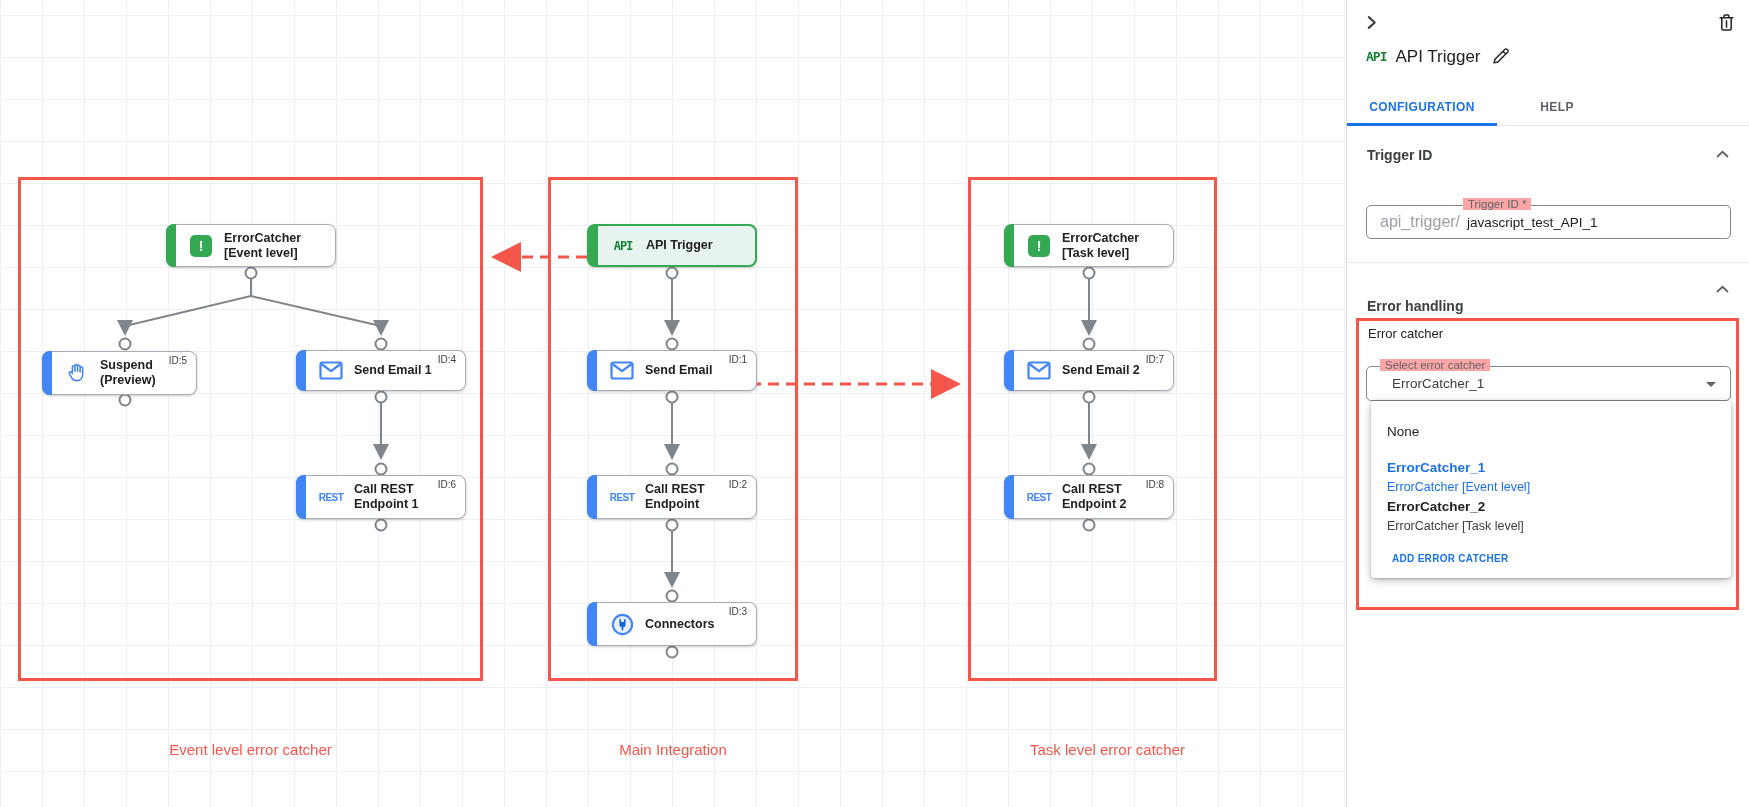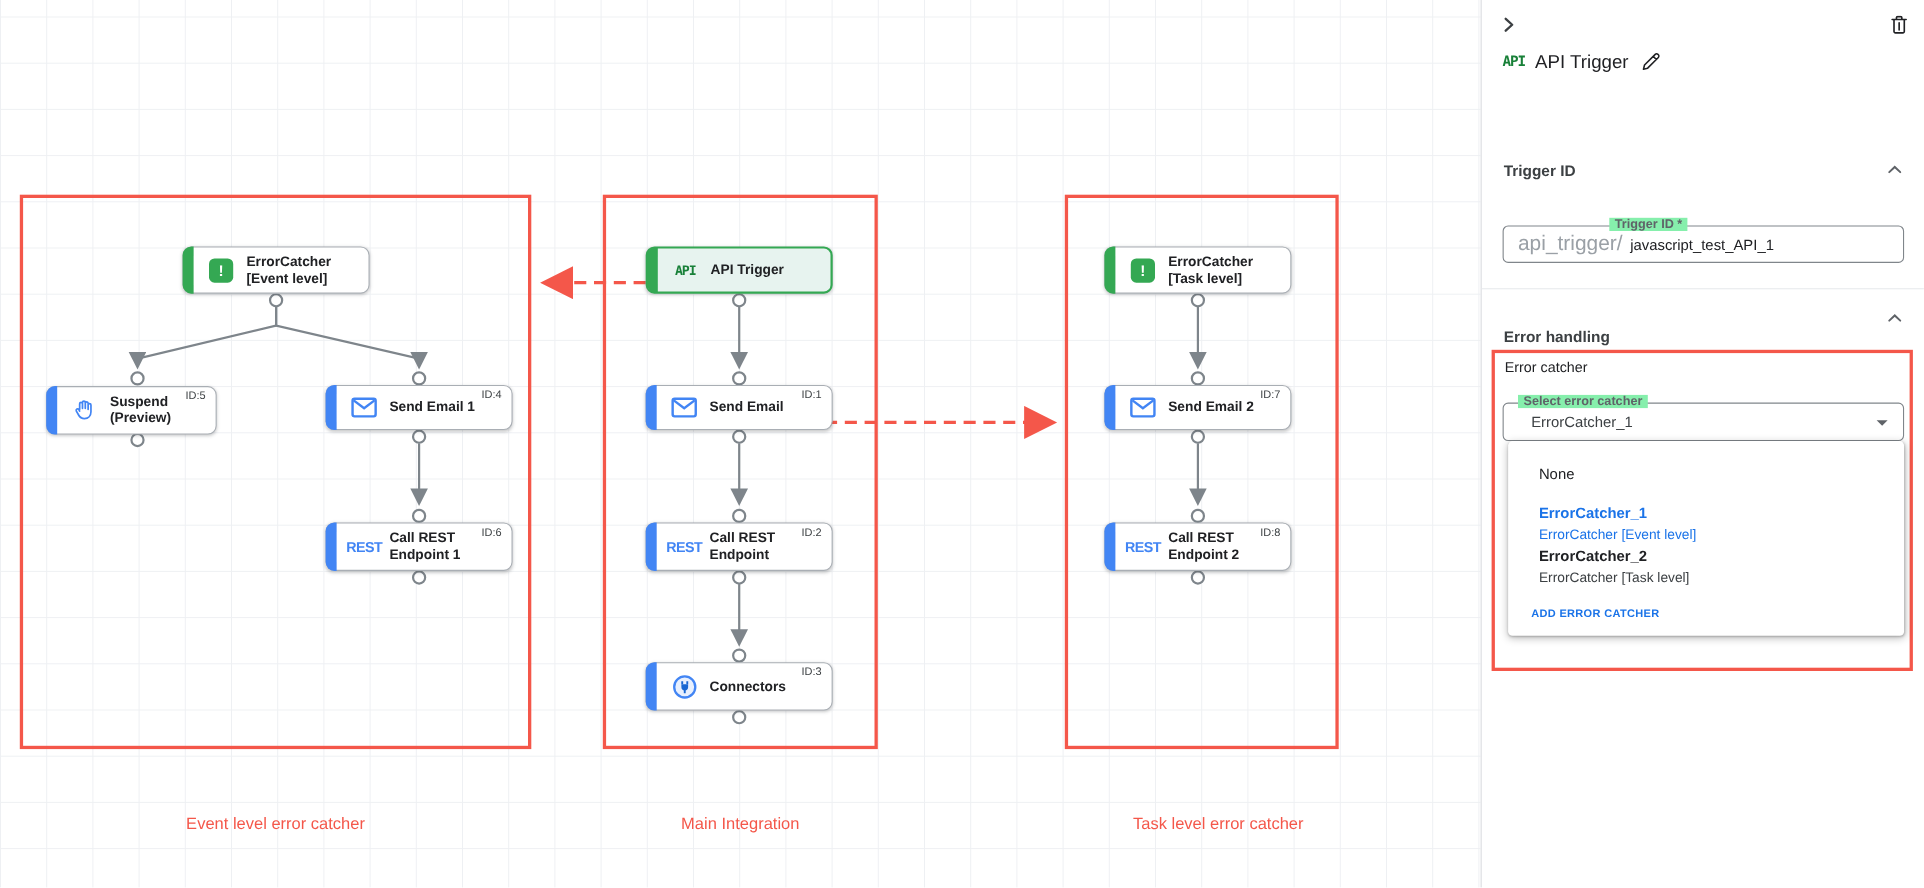--- a/index.html
+++ b/index.html
@@ -19,50 +19,50 @@
   .node .accent{position:absolute;left:-1px;top:-1px;bottom:-1px;width:10px;border-radius:8px 0 0 8px;}
   .accent.blue{background:#4285f4;}
   .accent.green{background:#34a853;}
   .node .icon{margin-left:20px;width:28px;flex:none;display:flex;justify-content:center;align-items:center;}
   .node .label{margin-left:9px;font-size:12.5px;font-weight:600;color:#202124;line-height:15px;max-width:92px;}
   .node .nid{position:absolute;top:3px;right:9px;font-size:10px;color:#3c4043;font-weight:400;}
   .node.trigger{border:2px solid #34a853;background:#e7f3ef;}
   .ec-ic{width:22px;height:22px;background:#34a853;border-radius:5px;color:#fff;font-weight:bold;
     font-size:14px;display:flex;align-items:center;justify-content:center;}
   .api-ic{font-family:"DejaVu Sans Mono",monospace;font-weight:bold;font-size:12px;color:#188038;letter-spacing:-1px;}
-  .rest-ic{font-weight:bold;font-size:13px;color:#4285f4;letter-spacing:-0.5px;}
+  .rest-ic{font-weight:bold;font-size:10px;color:#4285f4;letter-spacing:-0.5px;}
 
   
   #panel{position:absolute;left:1346px;top:0;width:403px;height:807px;background:#fff;
     border-left:1px solid #dadce0;box-sizing:border-box;}
   .icon-btn{position:absolute;background:none;border:none;padding:2px;cursor:pointer;line-height:0;}
   #panel-title-row{position:absolute;left:19px;top:46px;display:flex;align-items:center;gap:9px;}
   .api-badge{font-family:"DejaVu Sans Mono",monospace;font-weight:bold;font-size:13px;color:#188038;letter-spacing:-1px;}
   .panel-title{font-size:17px;color:#202124;}
   #tabs{position:absolute;left:0;top:88px;width:403px;height:38px;border-bottom:1px solid #e3e5e8;box-sizing:border-box;display:flex;}
   .tab{width:150px;text-align:center;font-size:12px;font-weight:bold;letter-spacing:.4px;color:#5f6368;
     padding-top:12px;box-sizing:border-box;cursor:pointer;position:relative;}
   .tab.active{color:#1a73e8;}
   .tab.active .tab-underline{position:absolute;left:0;right:0;bottom:-1px;height:3px;background:#1a73e8;}
   .section-head{position:absolute;left:20px;font-size:14px;font-weight:600;color:#3c4043;}
   .chev-up{position:absolute;right:18px;}
   .divider{position:absolute;left:0;width:403px;height:1px;background:#e8eaed;}
   .mat-field{position:absolute;left:19px;width:365px;border:1px solid #80868b;border-radius:5px;
     box-sizing:border-box;background:#fff;display:flex;align-items:center;}
-  .mat-notch{position:absolute;top:-8px;font-size:11.5px;color:#5f6368;background:#86efac;padding:0 5px;white-space:nowrap;font-weight:bold;}
-  .fld-prefix{color:#9aa0a6;font-size:19px;margin-left:13px;}
+  .mat-notch{position:absolute;top:-8px;font-size:11.5px;color:#5f6368;background:#fca5a5;padding:0 5px;white-space:nowrap;}
+  .fld-prefix{color:#9aa0a6;font-size:16px;margin-left:13px;}
   .fld-value{color:#202124;font-size:13.5px;margin-left:7px;}
   .sel-value{color:#3c4043;font-size:13.5px;margin-left:13px;}
   .sel-caret{position:absolute;right:14px;top:15px;width:0;height:0;border-left:5px solid transparent;
     border-right:5px solid transparent;border-top:5px solid #5f6368;}
   #red-rect{position:absolute;left:9px;top:318px;width:383px;height:292px;border:3px solid #f4574a;box-sizing:border-box;}
   #ec-label{position:absolute;left:21px;top:326px;font-size:13px;color:#202124;}
   #dropdown{position:absolute;left:24px;top:401px;width:360px;height:177px;background:#fff;border-radius:4px;
     box-shadow:0 2px 8px rgba(0,0,0,.28),0 1px 2px rgba(0,0,0,.2);}
-  .dd-item{position:absolute;left:28px;white-space:nowrap;cursor:pointer;}
+  .dd-item{position:absolute;left:16px;white-space:nowrap;cursor:pointer;}
   .dd-main{font-size:13.5px;color:#202124;font-weight:600;}
   .dd-main.blue{color:#1a73e8;}
   .dd-sub{font-size:12.5px;color:#3c4043;}
   .dd-sub.blue{color:#1a73e8;}
   .dd-add{font-size:10px;font-weight:bold;color:#1a73e8;letter-spacing:.3px;}
 </style>
 </head>
 <body>
 
 <div id="app">
@@ -265,20 +265,29 @@
       <span class="panel-title">API Trigger</span>
       <button class="icon-btn" style="position:static;">
         <span>
           <svg width="17" height="17" viewBox="0 0 18 18" fill="none" stroke="#202124" stroke-width="1.5" stroke-linejoin="round">
               <path d="M2.2 15.8 l1-4 L13.5 1.5 a1.8 1.8 0 0 1 2.6 0 l0.4 0.4 a1.8 1.8 0 0 1 0 2.6 L6.2 14.8 2.2 15.8 z M11.6 3.4 l3 3"></path>
             </svg>
         </span>
       </button>
     </div>
 
+    <div id="tabs">
+      <div class="tab active">
+        <span>CONFIGURATION</span>
+        <div class="tab-underline"></div>
+      </div>
+      <div class="tab" style="width:120px;">
+        <span>HELP</span>
+      </div>
+    </div>
 
     <div class="section-head" style="top:147px;">Trigger ID</div>
     <button class="icon-btn chev-up" style="top:148px;">
       <span>
         <svg width="13" height="8" viewBox="0 0 13 8" fill="none" stroke="#5f6368" stroke-width="1.8" stroke-linecap="round">
             <path d="M1.5 6.5 L6.5 1.8 L11.5 6.5"></path>
           </svg>
       </span>
     </button>
 

